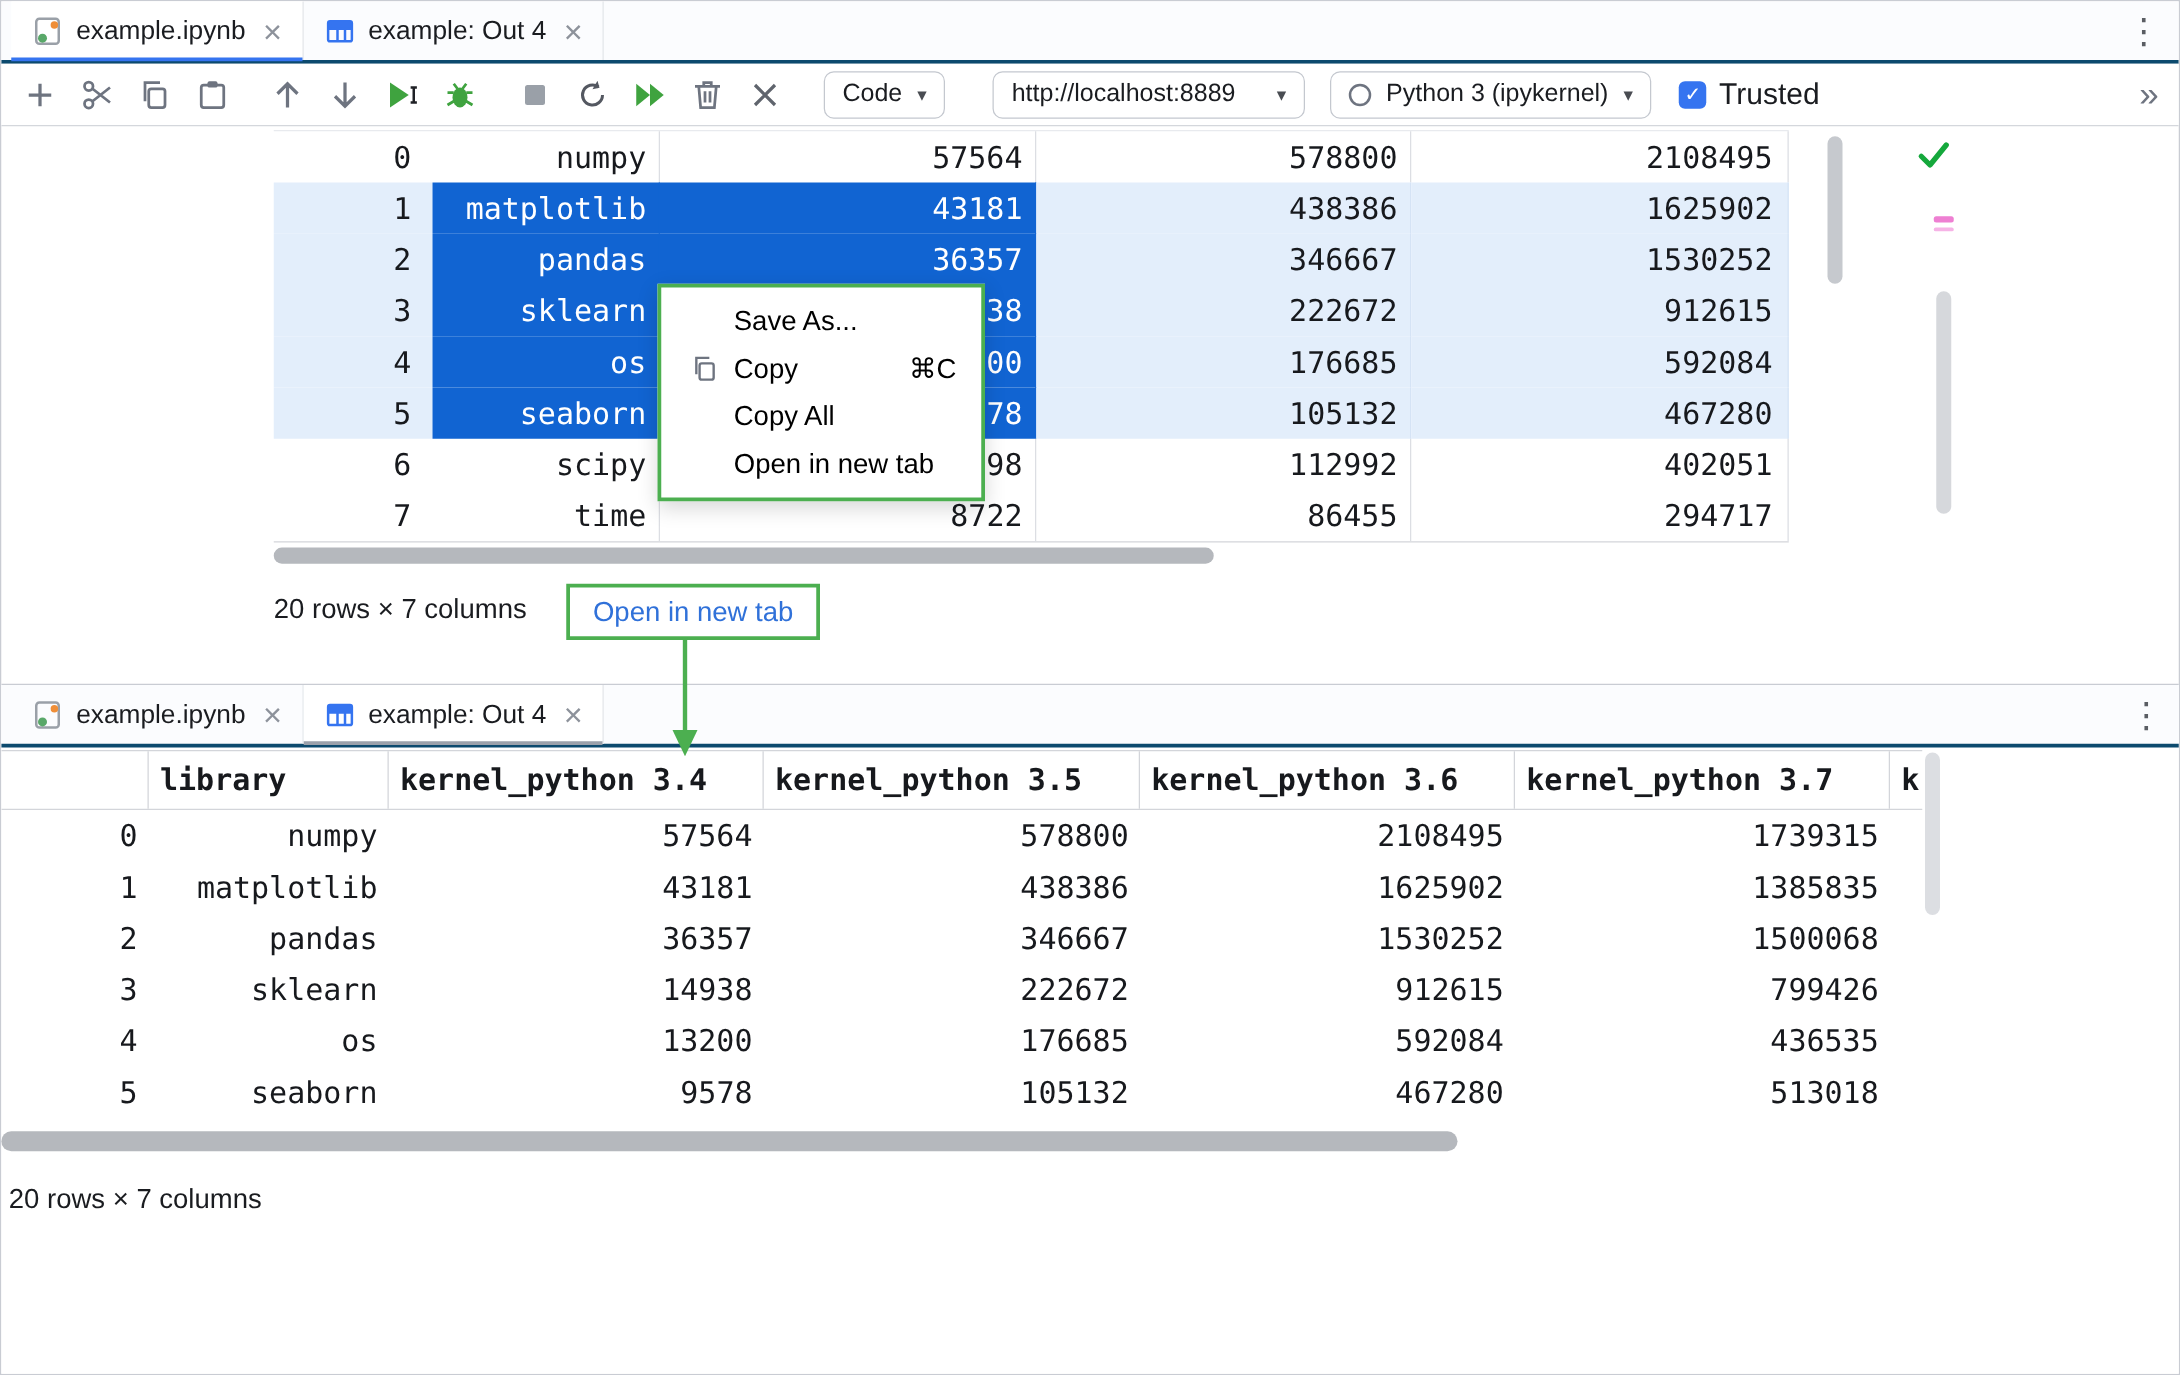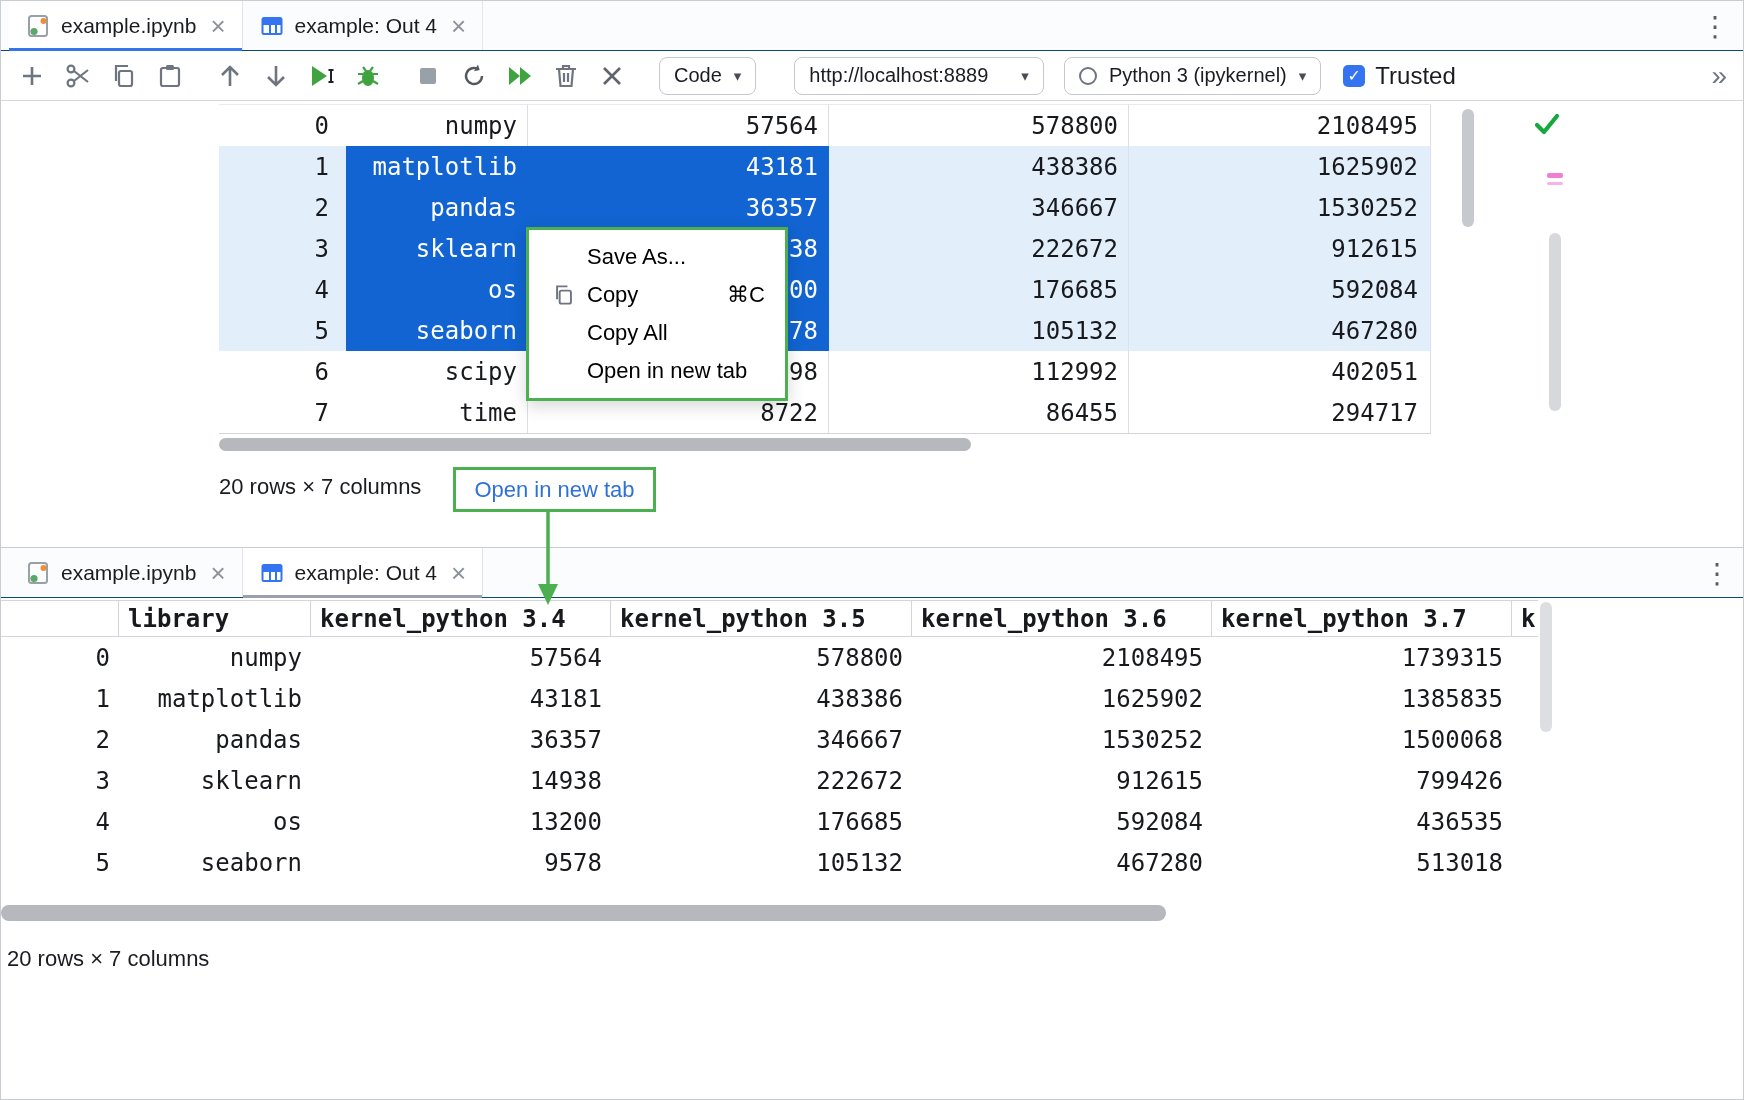--- a/index.html
+++ b/index.html
@@ -5,21 +5,21 @@
   * { box-sizing: border-box; margin: 0; padding: 0; }
   body { background: #ffffff; }
   .screen {
     position: relative; width: 1744px; height: 1100px; overflow: hidden;
     background: #ffffff; border: 1px solid #c9ccd3;
     font-family: "Liberation Sans", sans-serif; color: #1a1c20;
   }
   
   .tabbar {
     position: absolute; left: 0; right: 0; height: 50px;
-    background: #fbfcfe; border-bottom: 1px solid #0c4a6e;
+    background: #fbfcfe; border-bottom: 3px solid #0c4a6e;
     display: flex; padding-left: 8px;
   }
   .tab {
     position: relative; display: flex; align-items: center; gap: 10px;
     padding: 0 16px; font-size: 21px; border-right: 1px solid #e4e6ea;
     background: transparent; white-space: nowrap;
   }
   .tab.active { background: #ffffff; }
   .tab.active::after {
     content: ""; position: absolute; left: 0; right: 0; bottom: -1px; height: 3px;
@@ -95,21 +95,21 @@
   .mark-pink1 { position: absolute; left: 1546px; top: 172px; width: 16px; height: 5px; border-radius: 2px; background: #ee7fd2; }
   .mark-pink2 { position: absolute; left: 1546px; top: 181px; width: 16px; height: 3px; border-radius: 2px; background: #f6b3e6; }
   .edge-scroll { position: absolute; left: 1548px; top: 232px; width: 12px; height: 178px; border-radius: 6px; background: #d6d8dc; }
   .arrow { position: absolute; left: 534px; top: 509px; z-index: 40; }
   
   .bpanel { position: absolute; left: 0; top: 546px; width: 1744px; height: 554px; background: #fff; border-top: 1px solid #c9ccd3; }
   .b-clip {
     position: absolute; left: 0; top: 52px; width: 1537px; height: 296px; overflow: hidden;
     font-family: "DejaVu Sans Mono", monospace; font-size: 24px; color: #17191d;
   }
-  .t2-head { display: flex; height: 37px; border-top: 1px solid #d3d5da; border-bottom: 1px solid #d3d5da; text-align: right; }
+  .t2-head { display: flex; height: 48px; border-top: 1px solid #d3d5da; border-bottom: 1px solid #d3d5da; text-align: right; }
   .th { display: flex; align-items: center; padding-left: 9px; font-weight: bold; border-right: 1px solid #d3d5da; flex: none; }
   .t2-row { display: flex; height: 41px; }
   .td { display: flex; align-items: center; justify-content: flex-end; padding-right: 9px; flex: none; }
   .w0 { width: 118px; } .w1 { width: 192px; } .w2 { width: 300px; }
   .w3 { width: 301px; } .w4 { width: 300px; } .w5 { width: 300px; } .w6 { width: 233px; border-right: none; }
   .b-vscroll { position: absolute; left: 1539px; top: 54px; width: 12px; height: 130px; border-radius: 6px; background: #dcdee2; }
   .hscroll2 { position: absolute; left: 0; top: 357px; width: 1165px; height: 16px; border-radius: 8px; background: #b5b8bd; }
   .status2 { position: absolute; left: 6px; top: 398px; font-size: 22px; }
 </style>
 </head>

